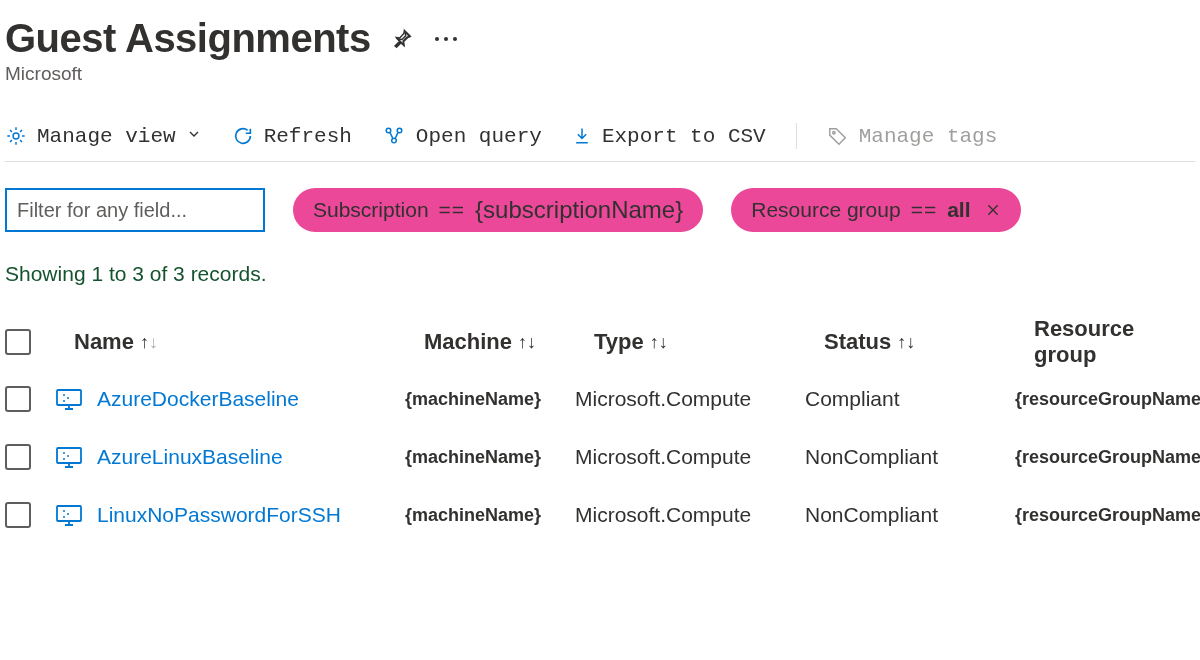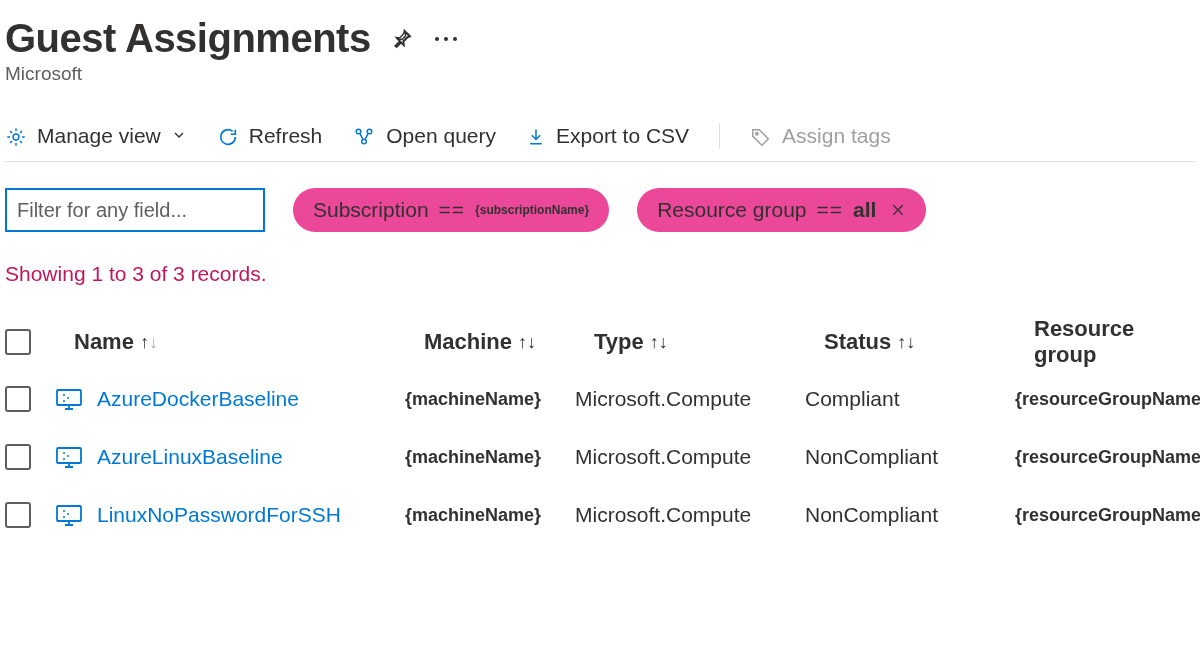--- a/index.html
+++ b/index.html
@@ -40,24 +40,25 @@
     display: flex;
     align-items: center;
     gap: 30px;
     padding: 18px 0 12px 0;
     border-bottom: 1px solid #e1dfdd;
     margin-top: 20px;
     font-size: 21px;
   }
   .tb-item {
     display: inline-flex;
-    align-items: flex-end;
+    align-items: center;
     gap: 10px;
     cursor: pointer;
     color: #323130;
+    font-family: Liberation Mono, monospace;
   }
   .tb-item.disabled { color: #a19f9d; cursor: default; }
   .tb-divider {
     width: 1px; height: 26px; background: #e1dfdd;
   }
   .tb-icon { color: #0078d4; display: inline-flex; }
   .tb-item.disabled .tb-icon { color: #a19f9d; }
   .filters-row {
     display: flex;
     align-items: center;
@@ -80,27 +81,27 @@
     align-items: center;
     height: 44px;
     padding: 0 20px;
     border-radius: 22px;
     background: #ec4899;
     font-size: 21px;
     gap: 10px;
     cursor: pointer;
   }
   .pill .eqeq { letter-spacing: 1px; }
-  .pill .pill-val { font-weight: 700; font-size: 12px; }
+  .pill .pill-val { font-weight: 400; font-size: 24px; }
   .pill .pill-val.bold { font-size: 21px; font-weight: 700; }
   .pill-x { display:inline-flex; margin-left: 4px; }
   .records-text {
     margin-top: 30px;
     font-size: 21px;
-    color: #be185d;
+    color: #14532d;
   }
   .table {
     margin-top: 28px;
     width: 100%;
   }
   .thead, .trow {
     display: grid;
     grid-template-columns: 50px 350px 170px 230px 210px 180px;
     align-items: center;
     min-height: 56px;
@@ -231,21 +232,21 @@
 
     <span class="tb-divider"></span>
 
     <div class="tb-item disabled">
       <span class="tb-icon">
         <svg width="22" height="22" viewBox="0 0 24 24" fill="none" stroke="currentColor" stroke-width="1.6">
           <path d="M3 11V4h7l10 10-7 7z"></path>
             <circle cx="7.5" cy="8.5" r="1.3"></circle>
         </svg>
       </span>
-      <span>Assign tags</span>
+      <span>Manage tags</span>
     </div>
   </div>
 
   <div class="filters-row">
     <input class="filter-input" type="text" placeholder="Filter for any field..." style="">
     <div class="pill">
       <span>Subscription</span>
       <span class="eqeq">==</span>
       <span class="pill-val">{subscriptionName}</span>
     </div>

